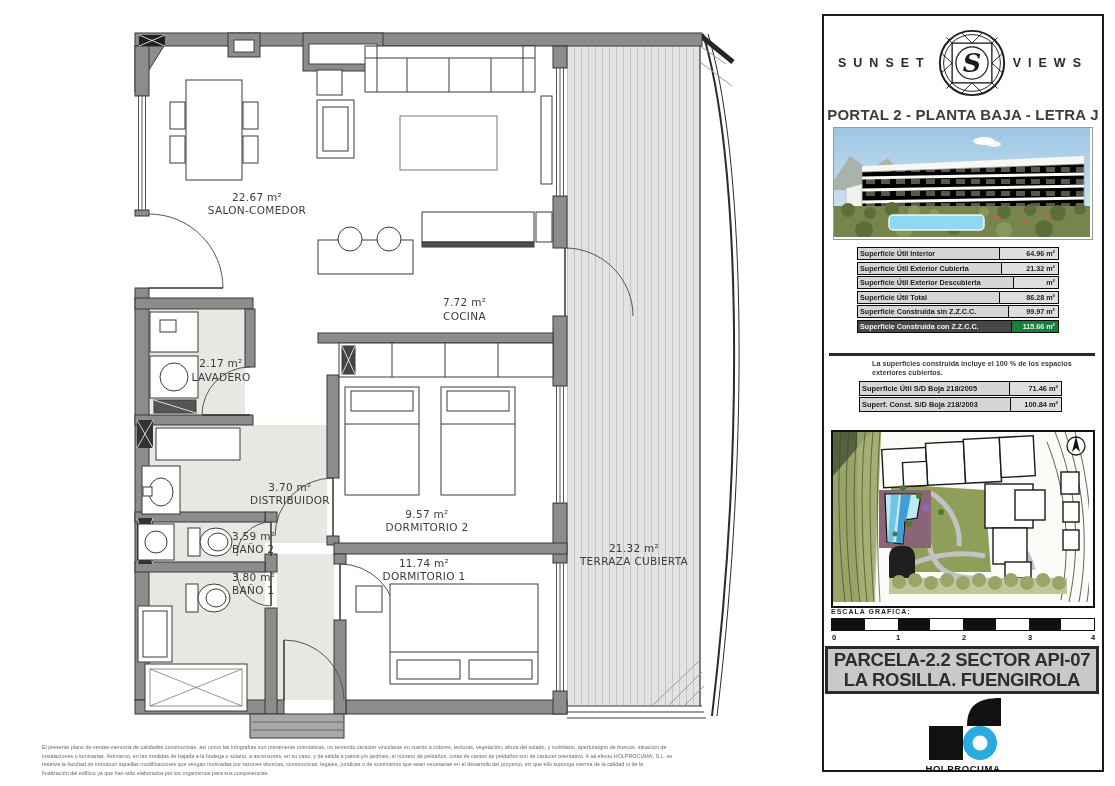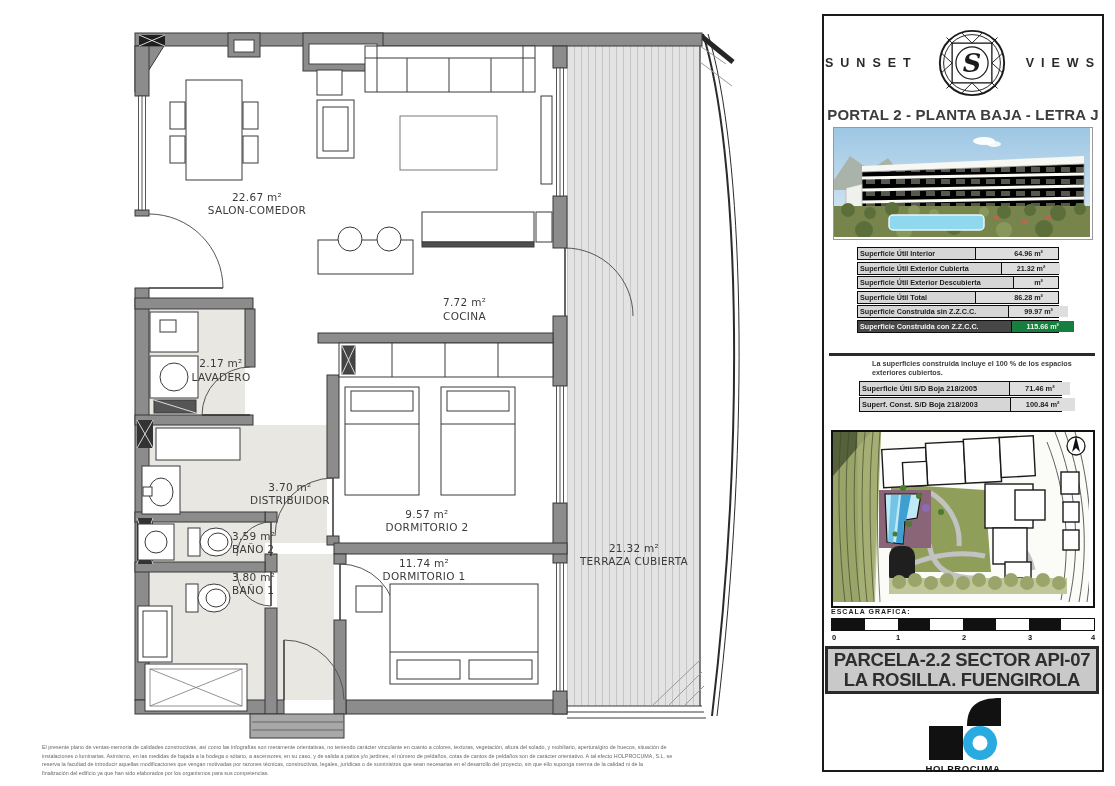--- a/index.html
+++ b/index.html
@@ -8,31 +8,31 @@
   
   #plan-svg{position:absolute;left:0;top:0;}
   .plan-label{font-family:"DejaVu Sans",sans-serif;font-size:10.5px;fill:#3a3a3a;letter-spacing:.3px;}
   
   #disclaimer{position:absolute;left:42px;top:743px;width:705px;font-size:5.4px;
               line-height:1.6;color:#6a6a6a;}
   
   #panel{position:absolute;left:822px;top:14px;width:278px;height:754px;
          border:2px solid #1a1a1a;background:#fff;}
   #brand{position:absolute;top:8px;left:0;width:100%;height:78px;display:flex;
-         align-items:center;justify-content:center;gap:19px;}
+         align-items:center;justify-content:center;gap:6px;}
   .brand-word{font-size:12.5px;font-weight:600;letter-spacing:7px;color:#2a2a2a;}
   #subtitle{position:absolute;top:90px;left:0;width:100%;text-align:center;
             font-size:15px;font-weight:bold;color:#3d3d3d;letter-spacing:.2px;}
   #photo{position:absolute;top:111px;left:9px;width:258px;height:111px;border:1px solid #999;}
   #surface-table{position:absolute;top:231px;left:33px;width:202px;}
   .srow{display:flex;align-items:stretch;border:1.5px solid #0c0c0c;margin-bottom:1.5px;
         height:11px;background:#d6d6d6;font-size:7.2px;font-weight:bold;color:#1c1c1c;gap:30px;}
   .slabel{flex:1;padding:0 2px;white-space:nowrap;display:flex;align-items:center;}
   .sval{width:52px;border-left:1.5px solid #0c0c0c;background:#dedede;display:flex;
-        align-items:center;justify-content:flex-end;padding:0 15px;white-space:nowrap;}
+        align-items:center;justify-content:flex-end;padding:0 3px;white-space:nowrap;}
   .srow.dark{background:#474747;color:#f2f2f2;}
   .srow.dark .sval{background:#15803d;}
   #divider{position:absolute;top:337px;left:5px;width:266px;height:3px;background:#2a2a2a;}
   #note{position:absolute;top:344px;left:48px;width:205px;font-size:7.2px;font-weight:bold;
         color:#3c3c3c;line-height:1.2;}
   #boja-table{position:absolute;top:365px;left:35px;width:203px;}
   #boja-table .srow{height:12.5px;font-size:7.4px;}
   #sitemap{position:absolute;top:414px;left:7px;width:260px;height:174px;border:2px solid #111;
            background:#fff;overflow:hidden;}
   #escala-label{position:absolute;top:592px;left:7px;font-size:7px;font-weight:bold;

